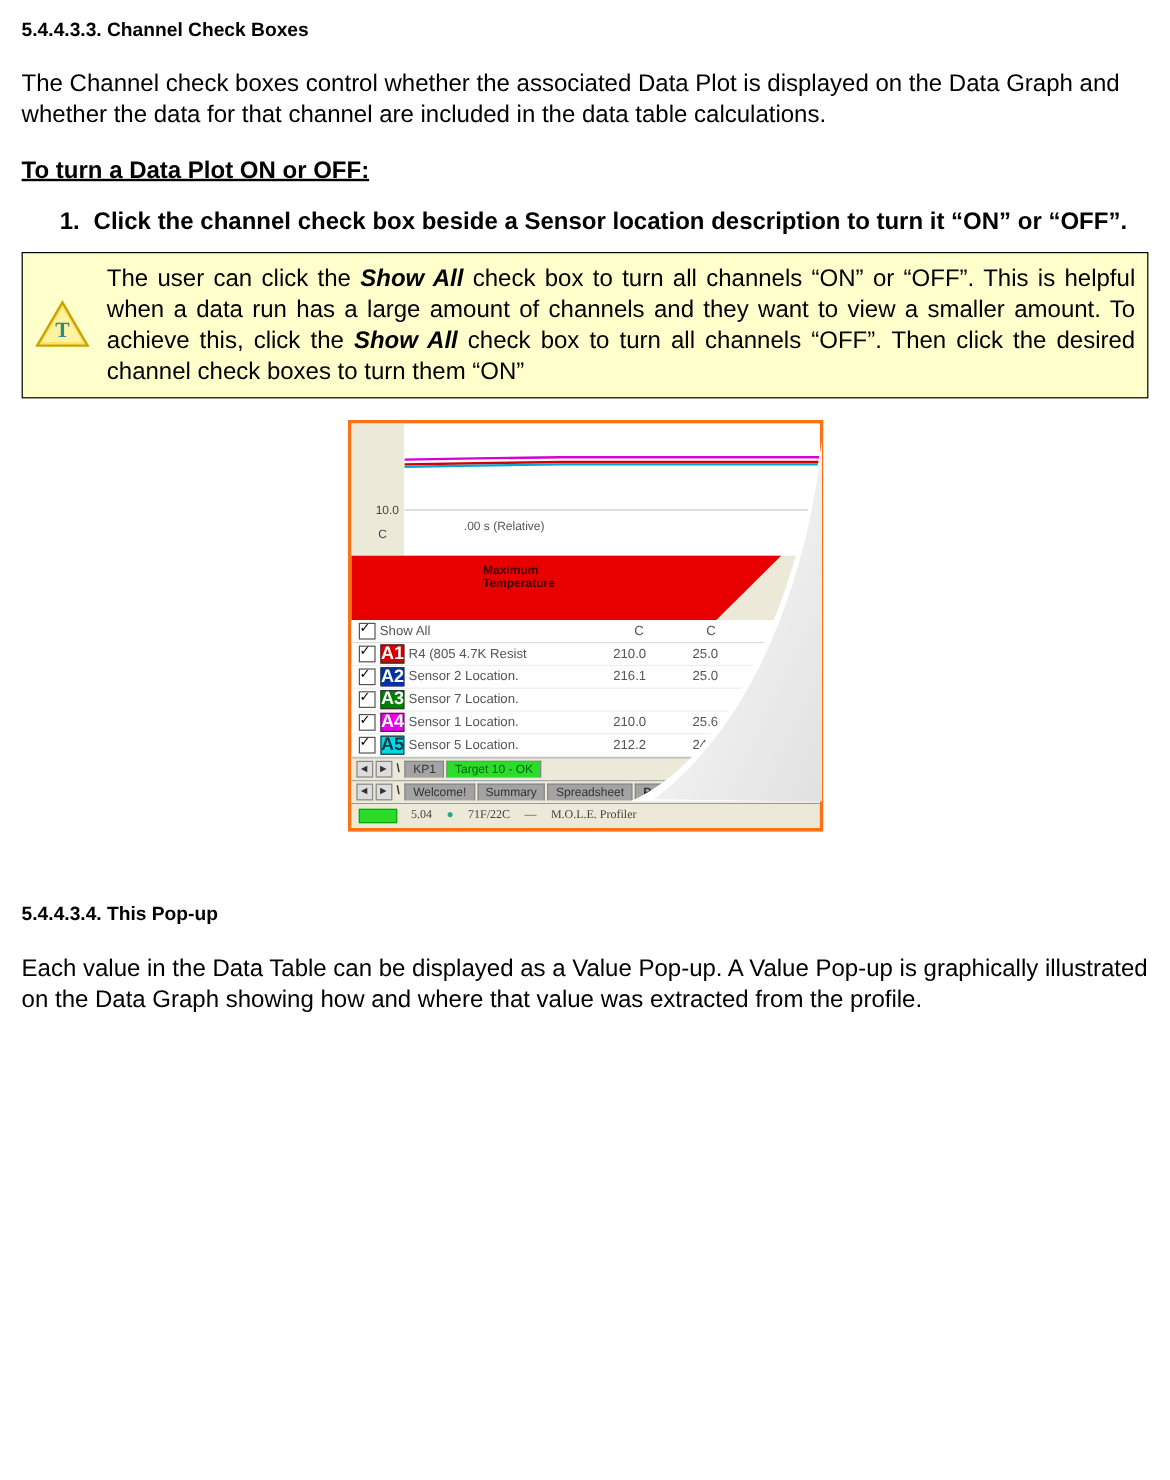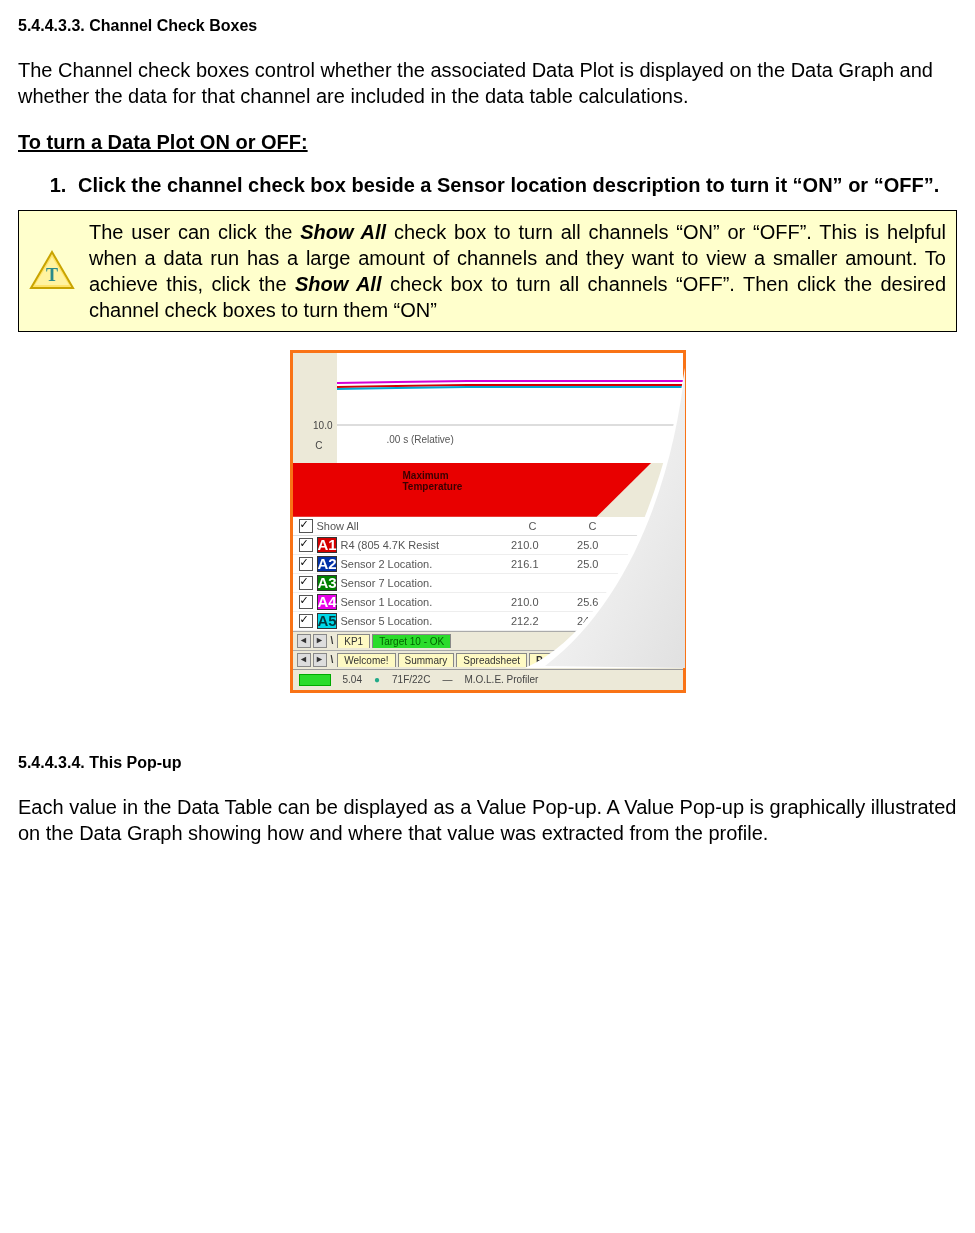--- a/index.html
+++ b/index.html
@@ -182,33 +182,34 @@
     align-items:center;
     height:18px;
     background:#ece9d8;
     border-top:1px solid #aaa;
     font-size:10px;
     color:#333;
     padding-left:4px;
     gap:2px;
   }
   .tabstrip .arrow { width:12px;height:12px;border:1px solid #888;background:#ddd;text-align:center;line-height:10px;font-size:9px;}
-  .tabstrip .tab { padding:0 6px; background:#fef9c3;border:1px solid #888;border-bottom:none;position:relative;}
+  .tabstrip .tab { padding:0 6px; background:#a3a3a3;border:1px solid #888;border-bottom:none;position:relative;}
   .tabstrip .tab.green { background:#2bdc2b; color:#006400; }
   .tabstrip .tab.active { font-weight:bold; }
   .statusbar {
     display:flex;
     align-items:center;
     height:20px;
     background:#ece9d8;
     border-top:1px solid #999;
     font-size:10px;
     color:#444;
     gap:12px;
     padding:0 6px;
+    font-family:Liberation Serif, serif;
   }
   .statusbar .pill { width:30px;height:10px;background:#2bdc2b;border:1px solid #0a0;}
   .page-curl {
     position:absolute;
     right:-2px;
     bottom:22px;
     width:160px;
     height:300px;
     pointer-events:none;
   }

